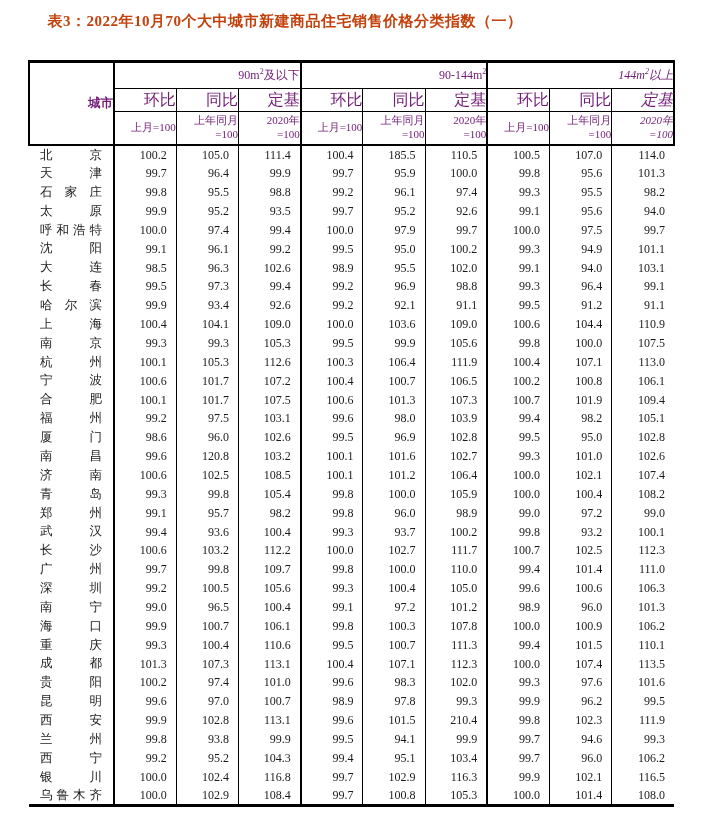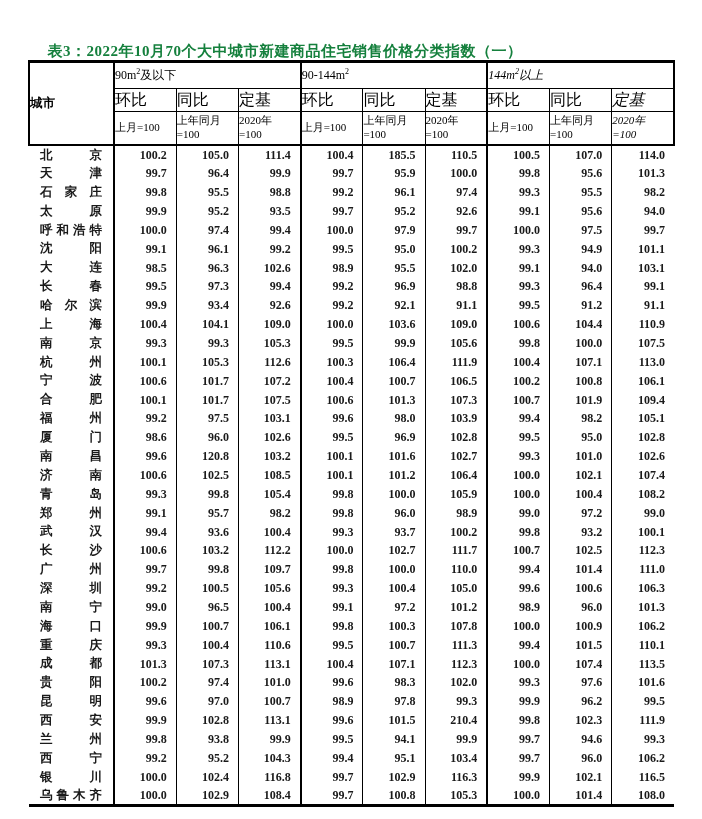--- a/index.html
+++ b/index.html
@@ -3,43 +3,42 @@
 <meta charset="utf-8">
 <style>
   html,body { margin:0; padding:0; background:#fff; }
   .page {
     position:relative; width:702px; height:819px; background:#fff;
     font-family:"Liberation Serif","DejaVu Serif",serif; color:#111;
     overflow:hidden;
   }
   .title {
     position:absolute; top:12px; left:0; width:570px;
-    text-align:center; font-size:15px; font-weight:bold; color:#15803d;
+    text-align:center; font-size:15px; font-weight:bold; color:#c2410c;
     letter-spacing:0.5px;
-    margin-top:30px;
   }
   table.idx {
     position:absolute; left:28px; top:60px; width:647px;
     border-collapse:collapse; table-layout:fixed;
     border-top:3px solid #000; border-bottom:3px solid #000;
     font-size:12px; color:#1a1a1a;
   }
   col.c-city { width:85px; }
   thead th {
-    font-weight:normal; border:1px solid #000; padding:0; text-align:left;
-    vertical-align:middle; color:#000000;
+    font-weight:normal; border:1px solid #000; padding:0; text-align:right;
+    vertical-align:middle; color:#701a75;
   }
   th.city-h { border-left-width:2px; border-right-width:2px; border-bottom-width:2px; font-size:12.5px;font-weight:bold; }
   th.grp { height:25px; font-size:12px; }
   th.metric { height:22px; font-size:16px; }
   th.base-h { height:32px; font-size:11px; white-space:pre-line; line-height:1.25; border-bottom-width:2px; }
   th.gstart, td.gstart { border-left-width:2px !important; }
   th.edge-r { border-right-width:2px;font-style:italic; }
   sup.sq { font-size:8px; vertical-align:super; line-height:0; }
-  tbody tr { height:18.86px;font-weight:bold; }
+  tbody tr { height:18.86px; }
   tbody td {
     padding:0; border:none; border-left:1px solid #000;
     font-size:12px; line-height:1; vertical-align:middle;
   }
   td.city {
     border-left:none; padding:0 11px;
     text-align:justify; text-align-last:justify;
     font-size:12.5px;
   }
   td.num { text-align:right; padding-right:9px; }

